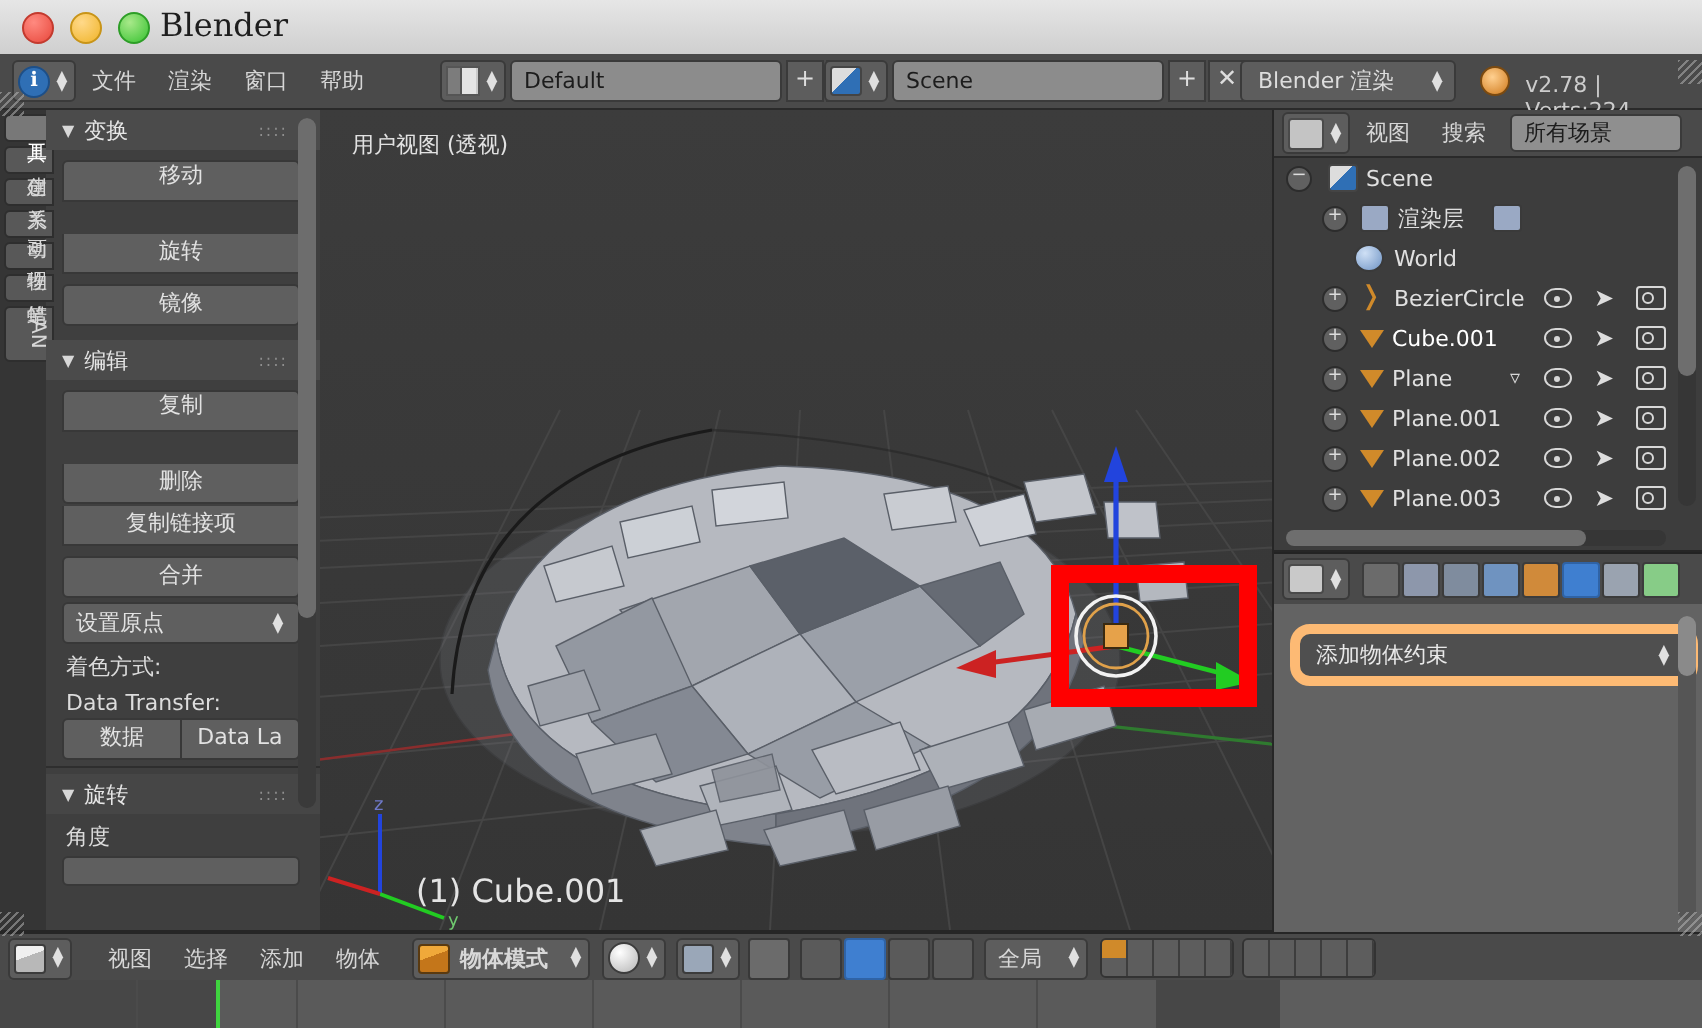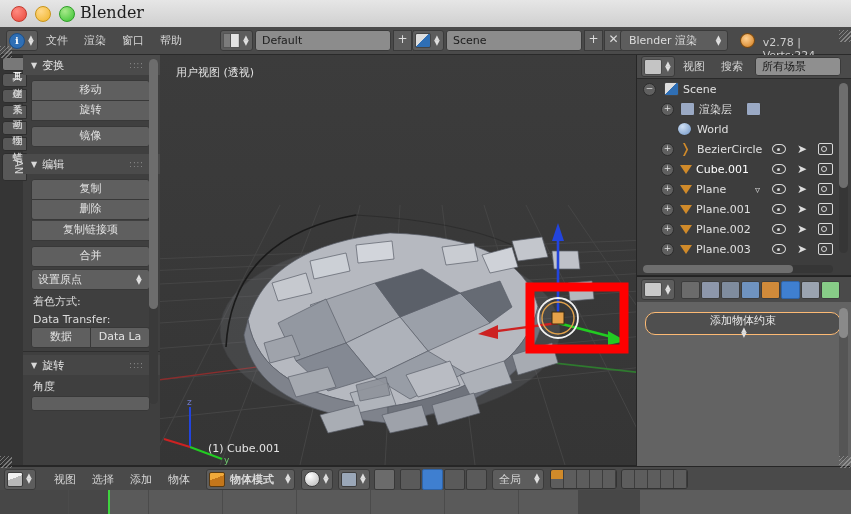--- a/index.html
+++ b/index.html
@@ -47,39 +47,39 @@
   .ic-render{width:14px;height:13px;border-radius:50%;
     background:radial-gradient(circle at 40% 35%,#ffd090,#d07a1c);border:1px solid #7b4a10;}
   .pulldown{height:19px;background:#5d5d5d;border:1px solid #3a3a3a;border-radius:3px;
     color:#ddd;display:flex;align-items:center;padding:0 4px 0 8px;}
   .verts{color:#cccccc;font-size:11px;margin-top:16px;}
 
   
   .viewport{position:absolute;left:160px;top:55px;width:476px;height:410px;
     background:#3a3a3a;overflow:hidden;}
   .vp-label{position:absolute;left:16px;top:10px;font-size:11px;color:#e2e2e2;}
-  .vp-objname{position:absolute;left:48px;bottom:10px;font-size:11px;color:#e4e4e4;text-align:right;}
+  .vp-objname{position:absolute;left:48px;bottom:10px;font-size:16px;color:#e4e4e4;text-align:right;}
 
   
   .toolshelf{position:absolute;left:0;top:55px;width:160px;height:410px;background:#3f3f3f;
     border-right:1px solid #272727;}
   .tabcol{position:absolute;left:0;top:0;width:23px;height:410px;background:#353535;}
   .vtab{width:19px;margin:2px 0 0 2px;background:#585858;border:1px solid #2e2e2e;
     border-radius:3px 0 0 3px;color:#d8d8d8;font-size:10px;
     writing-mode:vertical-rl;text-orientation:mixed;
     padding:6px 2px;text-align:center;}
   .vtab.active{background:#787878;color:#fff;}
   .panelcol{position:absolute;left:23px;top:0;width:137px;height:410px;overflow:hidden;}
   .pnl-hdr{display:flex;align-items:center;height:20px;padding-left:8px;color:#e6e6e6;
     font-size:11px;background:#4b4b4b;}
   .tri{margin-right:5px;font-size:8px;color:#d8d8d8;}
   .grip{position:absolute;right:16px;font-size:8px;color:#8f8f8f;letter-spacing:1px;}
   .tbtn{height:19px;margin:1px 10px 1px 8px;background:#5f5f5f;border:1px solid #383838;
     border-radius:3px;color:#e2e2e2;font-size:11px;text-align:center;line-height:17px;}
-  .tbtn.group-top{border-radius:3px 3px 0 0;margin-bottom:0;}
+  .tbtn.group-top{border-radius:3px 3px 0 0;margin-bottom:16px;font-family:Liberation Mono, monospace;}
   .tbtn.group-mid{border-radius:0;margin-top:0;margin-bottom:0;border-top:none;}
   .tbtn.group-bot{border-radius:0 0 3px 3px;margin-top:0;border-top:none;}
   .tlabel{margin:4px 0 1px 10px;color:#dcdcdc;font-size:11px;}
   .pair{display:flex;margin:1px 10px 1px 8px;}
   .pair .tbtn{flex:1;margin:0;border-radius:0;}
   .pair .tbtn:first-child{border-radius:3px 0 0 3px;}
   .pair .tbtn:last-child{border-radius:0 3px 3px 0;border-left:none;}
   .dropb{height:19px;margin:2px 10px 2px 8px;background:#5f5f5f;border:1px solid #383838;
     border-radius:3px;color:#e2e2e2;font-size:11px;line-height:17px;padding:0 6px;
     display:flex;justify-content:space-between;align-items:center;}
@@ -117,22 +117,22 @@
 
   
   .props{position:absolute;left:637px;top:276px;width:214px;height:189px;background:#3f3f3f;
     border-top:1px solid #232323;}
   .props-hdr{height:25px;background:#4a4a4a;display:flex;align-items:center;padding-left:4px;}
   .ptab{width:17px;height:16px;border:1px solid #3c3c3c;border-radius:2px;background:#565656;
     margin-right:1px;position:relative;}
   .ptab.on{background:#3f7fd0;border-color:#2f63a6;}
   .props-body{position:relative;height:164px;background:#636363;}
   .props-drop{position:absolute;left:8px;top:10px;width:178px;height:21px;background:#4f4f4f;
-    border:1px solid #fdba74;border-radius:10px;color:#e8e8e8;font-size:11px;
-    display:flex;align-items:center;justify-content:space-between;padding:0 8px;flex-direction:column;}
+    border:5px solid #fdba74;border-radius:10px;color:#e8e8e8;font-size:11px;
+    display:flex;align-items:center;justify-content:space-between;padding:0 8px;}
   .props-scroll{position:absolute;right:3px;top:6px;width:9px;height:152px;background:#555;border-radius:5px;}
   .props-thumb{position:absolute;left:0;top:0;width:9px;height:30px;background:#8a8a8a;border-radius:5px;}
 
   
   .vphdr{position:absolute;left:0;top:466px;width:851px;height:24px;background:#4a4a4a;
     border-top:1px solid #262626;display:flex;align-items:center;padding-left:4px;}
   .ic-cube{width:14px;height:13px;background:linear-gradient(160deg,#f0f0f0 40%,#b8b8b8 40%);
     border:1px solid #3c3c3c;border-radius:2px;}
   .ic-mode{width:14px;height:13px;background:linear-gradient(160deg,#f0a93a 40%,#c4761a 40%);
     border:1px solid #5a3a10;border-radius:2px;}

